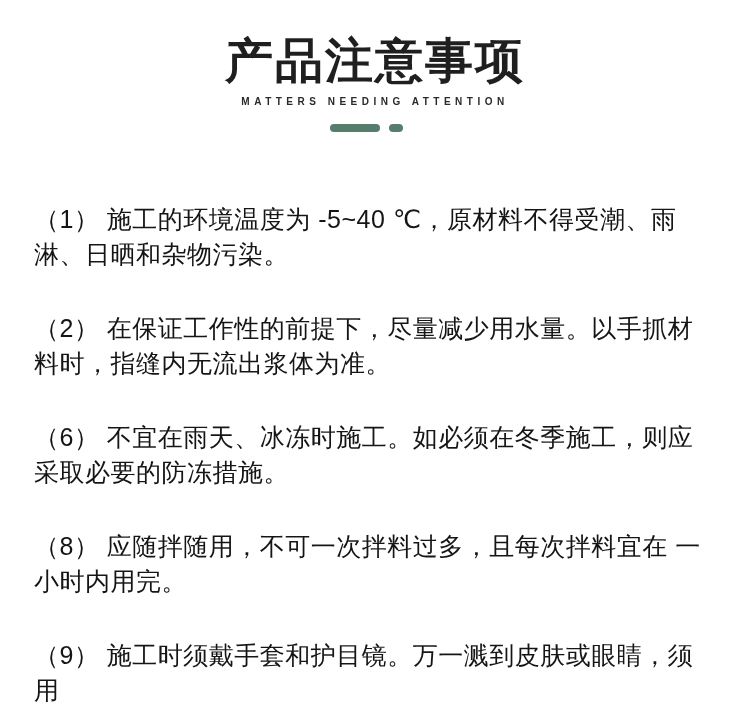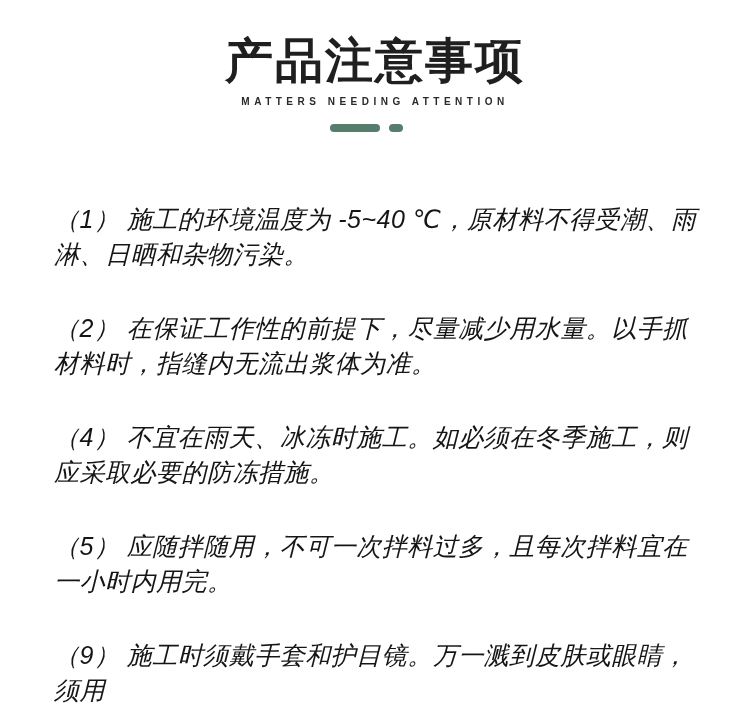--- a/index.html
+++ b/index.html
@@ -51,22 +51,21 @@
     border-radius: 4px;
     background: #577e6d;
   }
   .divider .bar-short {
     width: 14px;
     height: 8px;
     border-radius: 4px;
     background: #577e6d;
   }
   .notes {
-    padding: 70px 45px 0 54px;
-    font-style: italic;
+    padding: 70px 45px 0 34px;
   }
   .notes p {
     font-size: 25px;
     line-height: 35px;
     letter-spacing: 0.5px;
     color: #151515;
     margin: 0 0 39px 0;
     text-align: left;
   }
 </style>
@@ -80,18 +79,18 @@
     <div class="subtitle">MATTERS NEEDING ATTENTION</div>
     <div class="divider">
       <span class="bar-long"></span>
       <span class="bar-short"></span>
     </div>
   </div>
 
   <div class="notes">
     <p>（1） 施工的环境温度为 -5~40 ℃，原材料不得受潮、雨淋、日晒和杂物污染。</p>
     <p>（2） 在保证工作性的前提下，尽量减少用水量。以手抓材料时，指缝内无流出浆体为准。</p>
-    <p>（4） 不宜在雨天、冰冻时施工。如必须在冬季施工，则应采取必要的防冻措施。</p>
-    <p>（5） 应随拌随用，不可一次拌料过多，且每次拌料宜在 一小时内用完。</p>
+    <p>（6） 不宜在雨天、冰冻时施工。如必须在冬季施工，则应采取必要的防冻措施。</p>
+    <p>（8） 应随拌随用，不可一次拌料过多，且每次拌料宜在 一小时内用完。</p>
     <p>（9） 施工时须戴手套和护目镜。万一溅到皮肤或眼睛，须用</p>
   </div>
 
 </div>
 
 </body></html>

